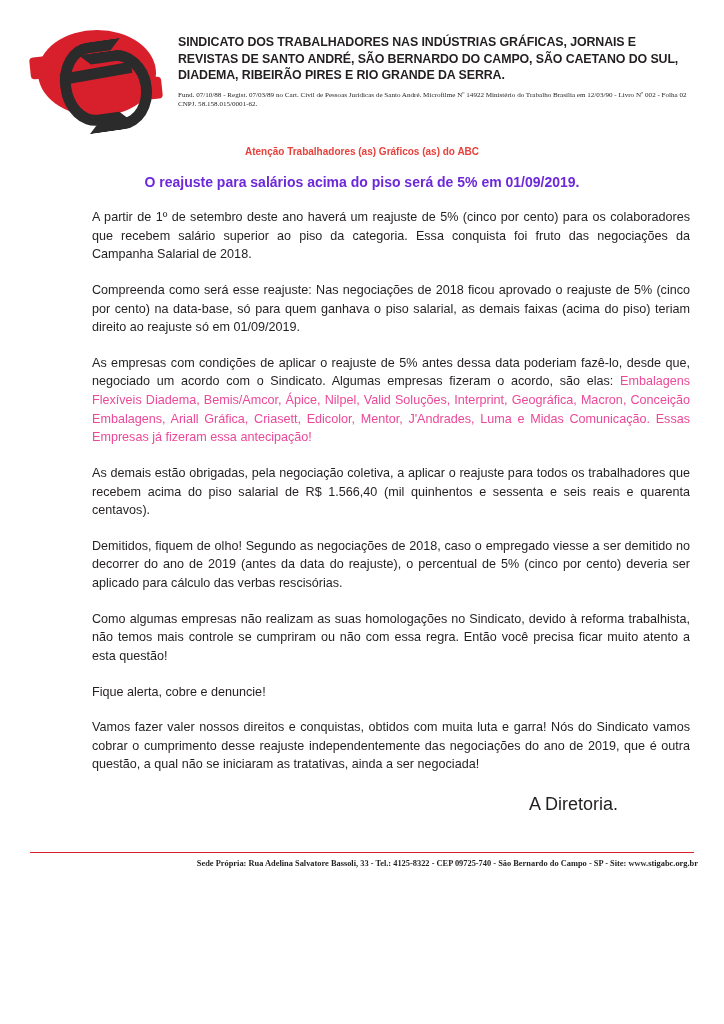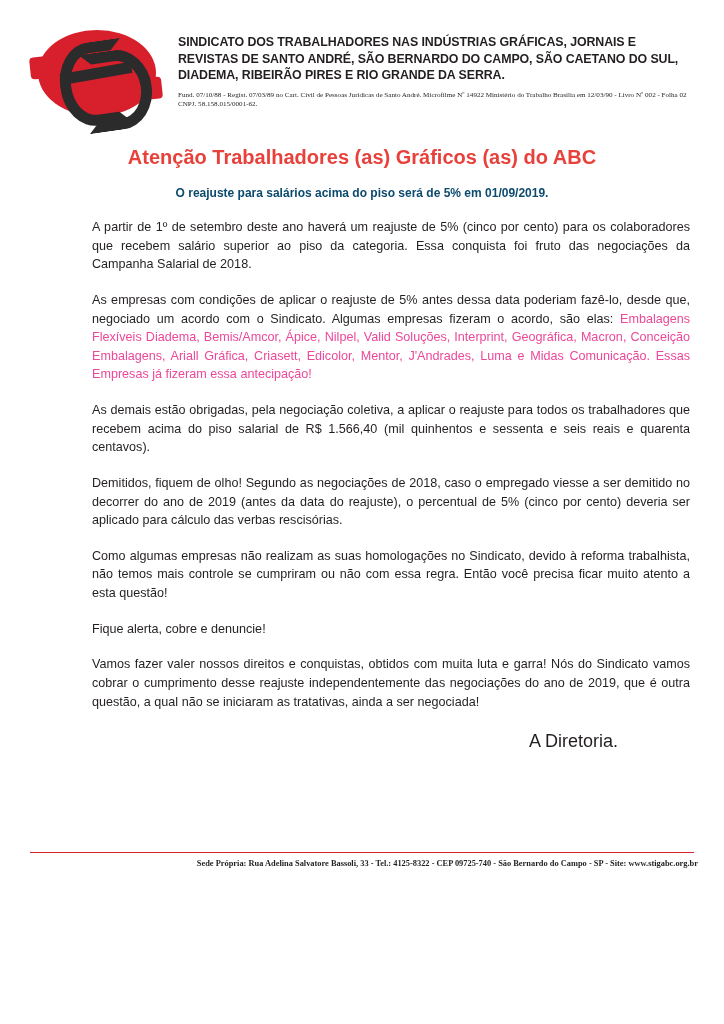--- a/index.html
+++ b/index.html
@@ -117,28 +117,28 @@
     line-height: 1.35;
     color: #231f20;
     font-family: "Liberation Serif", serif;
   }
 
   
   .title-main {
     text-align: center;
     color: #e8413c;
     font-weight: bold;
-    font-size: 20px;
+    font-size: 10px;
     margin-top: 26px;
   }
   .title-sub {
     text-align: center;
-    color: #0c4a6e;
-    font-weight: bold;
-    font-size: 12px;
+    color: #6d28d9;
+    font-weight: bold;
+    font-size: 14px;
     margin-top: 17px;
   }
 
   
   .body-area {
     padding: 0 34px 0 92px;
     margin-top: 18px;
   }
   p.para {
     margin: 0 0 17px 0;
@@ -199,20 +199,21 @@
       <div class="union-name">SINDICATO DOS TRABALHADORES NAS INDÚSTRIAS GRÁFICAS, JORNAIS E REVISTAS DE SANTO ANDRÉ, SÃO BERNARDO DO CAMPO, SÃO CAETANO DO SUL, DIADEMA, RIBEIRÃO PIRES E RIO GRANDE DA SERRA.</div>
       <div class="register-line">Fund. 07/10/88 - Regist. 07/03/89 no Cart. Civil de Pessoas Jurídicas de Santo André. Microfilme Nº 14922 Ministério do Trabalho Brasília em 12/03/90 - Livro Nº 002 - Folha 02 CNPJ. 58.158.015/0001-62.</div>
     </div>
   </div>
 
   <div class="title-main">Atenção Trabalhadores (as) Gráficos (as) do ABC</div>
   <div class="title-sub">O reajuste para salários acima do piso será de 5% em 01/09/2019.</div>
 
   <div class="body-area">
     <p class="para">A partir de 1º de setembro deste ano haverá um reajuste de 5% (cinco por cento) para os colaboradores que recebem salário superior ao piso da categoria. Essa conquista foi fruto das negociações da Campanha Salarial de 2018.</p>
+    <p class="para">Compreenda como será esse reajuste: Nas negociações de 2018 ficou aprovado o reajuste de 5% (cinco por cento) na data-base, só para quem ganhava o piso salarial, as demais faixas (acima do piso) teriam direito ao reajuste só em 01/09/2019.</p>
     <p class="para"><span>As empresas com condições de aplicar o reajuste de 5% antes dessa data poderiam fazê-lo, desde que, negociado um acordo com o Sindicato. Algumas empresas fizeram o acordo, são elas: </span><span class="red">Embalagens Flexíveis Diadema, Bemis/Amcor, Ápice, Nilpel, Valid Soluções, Interprint, Geográfica, Macron, Conceição Embalagens, Ariall Gráfica, Criasett, Edicolor, Mentor, J'Andrades, Luma e Midas Comunicação. Essas Empresas já fizeram essa antecipação!</span></p>
     <p class="para">As demais estão obrigadas, pela negociação coletiva, a aplicar o reajuste para todos os trabalhadores que recebem acima do piso salarial de R$ 1.566,40 (mil quinhentos e sessenta e seis reais e quarenta centavos).</p>
     <p class="para">Demitidos, fiquem de olho! Segundo as negociações de 2018, caso o empregado viesse a ser demitido no decorrer do ano de 2019 (antes da data do reajuste), o percentual de 5% (cinco por cento) deveria ser aplicado para cálculo das verbas rescisórias.</p>
     <p class="para">Como algumas empresas não realizam as suas homologações no Sindicato, devido à reforma trabalhista, não temos mais controle se cumpriram ou não com essa regra. Então você precisa ficar muito atento a esta questão!</p>
     <p class="para">Fique alerta, cobre e denuncie!</p>
     <p class="para">Vamos fazer valer nossos direitos e conquistas, obtidos com muita luta e garra! Nós do Sindicato vamos cobrar o cumprimento desse reajuste independentemente das negociações do ano de 2019, que é outra questão, a qual não se iniciaram as tratativas, ainda a ser negociada!</p>
     <div class="signature">A Diretoria.</div>
   </div>
 
   <div class="footer">

